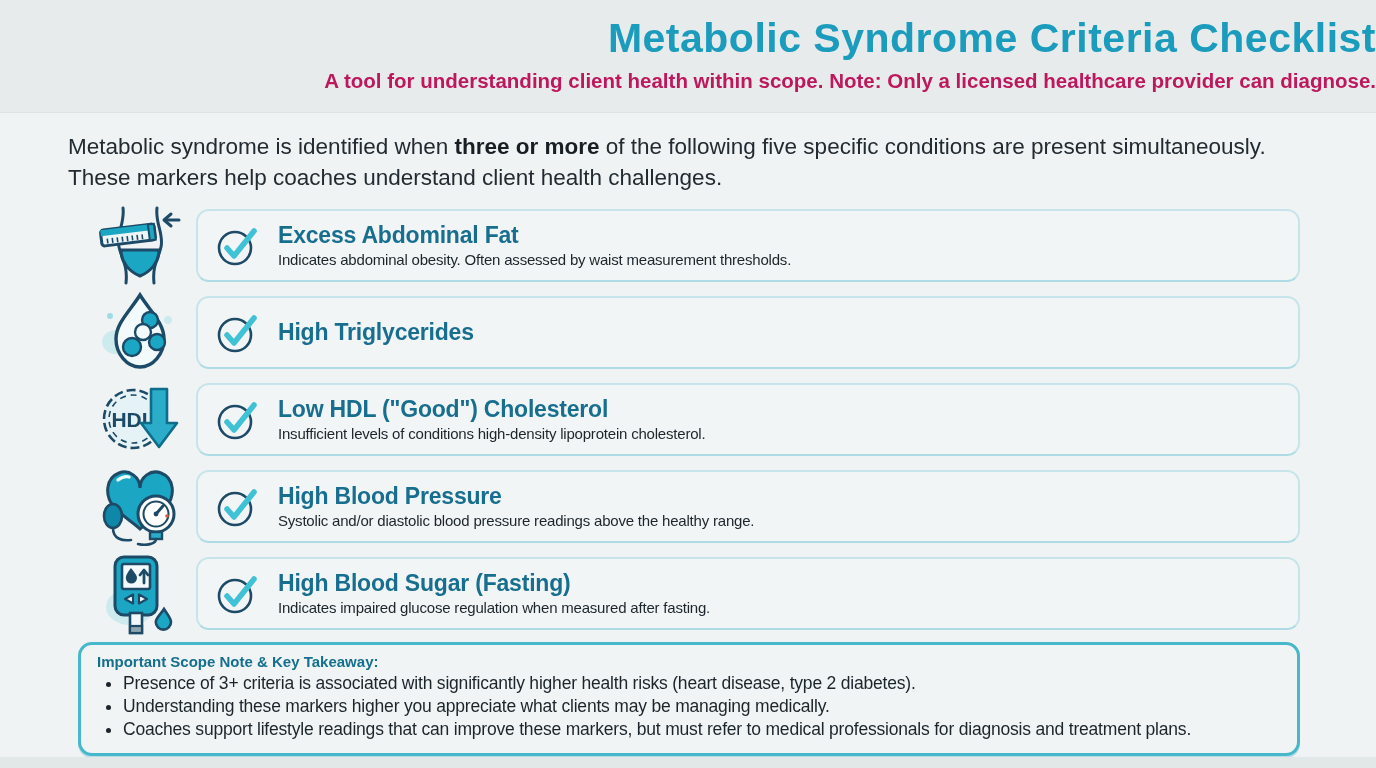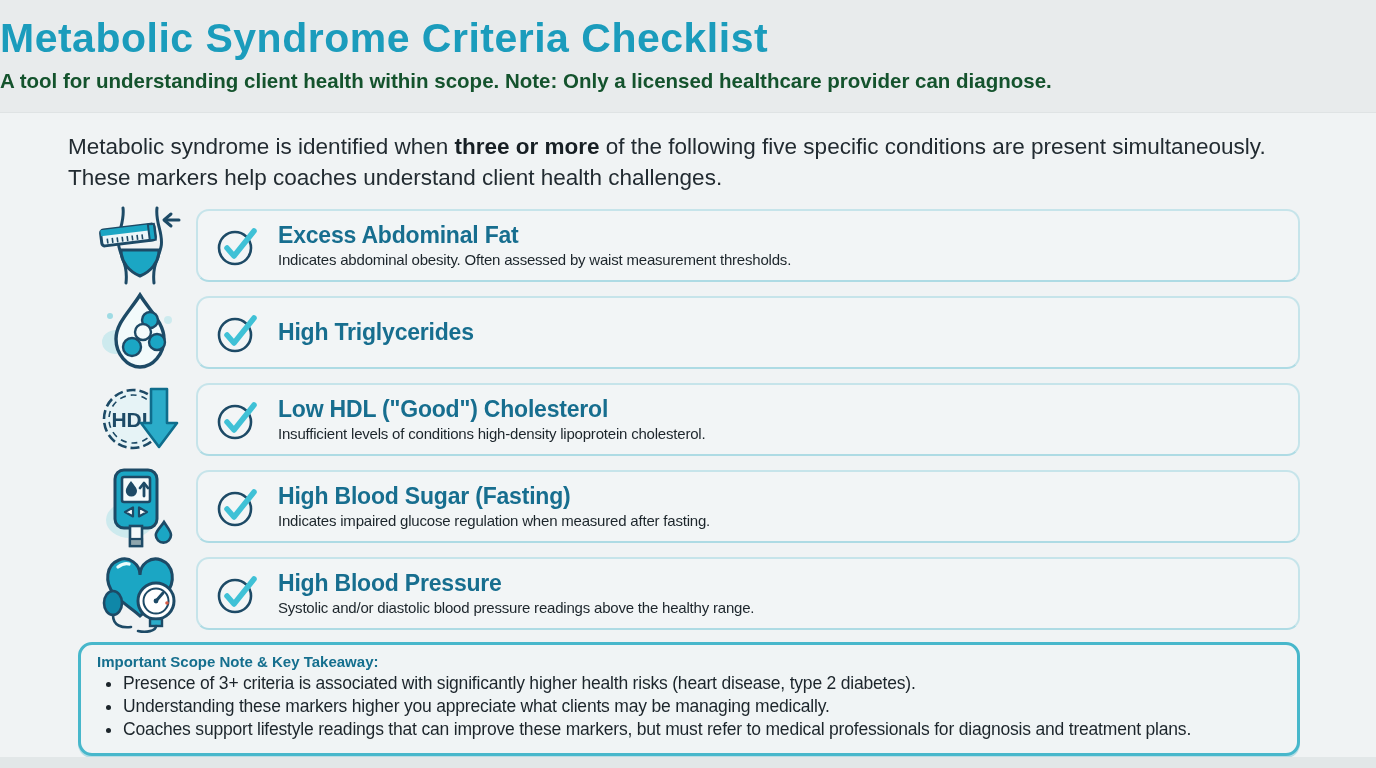--- a/index.html
+++ b/index.html
@@ -8,33 +8,33 @@
     font-family: "Liberation Sans", sans-serif;
     background: #f0f3f4;
     color: #1d262c;
     overflow: hidden;
     position: relative;
   }
   .header {
     background: #e8ebec;
     border-bottom: 1px solid #dfe3e4;
     height: 113px;
-    text-align: left;
+    text-align: right;
     padding-top: 16px;
   }
   .header h1 {
     color: #1b9cbc;
     font-size: 41px;
     font-weight: 800;
     letter-spacing: 0.5px;
     line-height: 1.1;
   }
   .header .subtitle {
     margin-top: 8px;
-    color: #14532d;
+    color: #be185d;
     font-size: 20.5px;
     font-weight: 700;
   }
   .intro {
     margin: 18px 64px 0 68px;
     font-size: 22.5px;
     line-height: 1.38;
     color: #222b31;
     max-width: 1250px;
   }
@@ -214,20 +214,50 @@
         <div class="card-text">
           <div class="card-title">Low HDL ("Good") Cholesterol</div>
           <div class="card-desc">Insufficient levels of conditions high-density lipoprotein cholesterol.</div>
         </div>
       </div>
     </div>
 
     <div class="row">
       <div class="icon-cell">
         <svg width="84" height="84" viewBox="0 0 84 84">
+          <path d="M42,24 C42,13 31,5 21,9 C8,14 6,31 16,43 C24,52 36,59 42,65 C48,59 60,52 68,43 C78,31 76,14 63,9 C53,5 42,13 42,24 Z" fill="#1ba6c4" stroke="#1d4a66" stroke-width="3"></path>
+          <path d="M20,16 C24,13 28,12 31,13" fill="none" stroke="#eafcfd" stroke-width="3.4" stroke-linecap="round"></path>
+          <ellipse cx="15" cy="52" rx="9" ry="12" fill="#0f87a8" stroke="#1d4a66" stroke-width="2.6"></ellipse>
+          <path d="M15,64 C15,75 24,77 33,76" fill="none" stroke="#1d4a66" stroke-width="2.6" stroke-linecap="round"></path>
+          <circle cx="58" cy="50" r="18" fill="#ffffff" stroke="#1d4a66" stroke-width="3"></circle>
+          <circle cx="58" cy="50" r="12.5" fill="none" stroke="#1d4a66" stroke-width="2"></circle>
+          <line x1="58" y1="50" x2="65" y2="42" stroke="#1d4a66" stroke-width="3" stroke-linecap="round"></line>
+          <circle cx="58" cy="50" r="2.4" fill="#1d4a66"></circle>
+          <circle cx="69" cy="52" r="1.8" fill="#d95b43"></circle>
+          <rect x="52" y="68" width="12" height="7" fill="#2bacc9" stroke="#1d4a66" stroke-width="2.4"></rect>
+          <path d="M58,75 C58,80 48,82 40,80" fill="none" stroke="#1d4a66" stroke-width="2.6" stroke-linecap="round"></path>
+        </svg>
+      </div>
+      <div class="card">
+        <div class="check">
+          <svg width="44" height="46" viewBox="0 0 44 46">
+            <circle cx="19" cy="26" r="16" fill="none" stroke="#1d4a66" stroke-width="2.6"></circle>
+            <path d="M11,26 L18,34 L38,9" fill="none" stroke="#3fc1d6" stroke-width="5.5" stroke-linecap="round" stroke-linejoin="round"></path>
+          </svg>
+        </div>
+        <div class="card-text">
+          <div class="card-title">High Blood Pressure</div>
+          <div class="card-desc">Systolic and/or diastolic blood pressure readings above the healthy range.</div>
+        </div>
+      </div>
+    </div>
+
+    <div class="row">
+      <div class="icon-cell">
+        <svg width="84" height="84" viewBox="0 0 84 84">
           <ellipse cx="32" cy="56" rx="24" ry="18" fill="#cdeaee"></ellipse>
           <rect x="17" y="6" width="42" height="58" rx="9" fill="#1ba6c4" stroke="#1d4a66" stroke-width="3"></rect>
           <rect x="24" y="13" width="28" height="25" rx="2" fill="#f4fafb" stroke="#1d4a66" stroke-width="2.6"></rect>
           <path d="M33,17 C36,21 39,24 39,27 A5.6,5.6 0 1,1 27.8,27 C27.8,24 30,21 33,17 Z" fill="#1d4a66"></path>
           <line x1="46" y1="32" x2="46" y2="20" stroke="#1d4a66" stroke-width="2.8" stroke-linecap="round"></line>
           <path d="M42,24 L46,19 L50,24" fill="none" stroke="#1d4a66" stroke-width="2.8" stroke-linecap="round" stroke-linejoin="round"></path>
           <polygon points="27,48 35,43.5 35,52.5" fill="#ffffff" stroke="#1d4a66" stroke-width="2.2" stroke-linejoin="round"></polygon>
           <polygon points="49,48 41,43.5 41,52.5" fill="#ffffff" stroke="#1d4a66" stroke-width="2.2" stroke-linejoin="round"></polygon>
           <rect x="32" y="62" width="12" height="20" fill="#f2f8f9" stroke="#1d4a66" stroke-width="2.6"></rect>
           <rect x="32" y="75" width="12" height="7" fill="#8fa6ad" stroke="#1d4a66" stroke-width="2.2"></rect>
@@ -241,50 +271,20 @@
             <path d="M11,26 L18,34 L38,9" fill="none" stroke="#3fc1d6" stroke-width="5.5" stroke-linecap="round" stroke-linejoin="round"></path>
           </svg>
         </div>
         <div class="card-text">
           <div class="card-title">High Blood Sugar (Fasting)</div>
           <div class="card-desc">Indicates impaired glucose regulation when measured after fasting.</div>
         </div>
       </div>
     </div>
 
-    <div class="row">
-      <div class="icon-cell">
-        <svg width="84" height="84" viewBox="0 0 84 84">
-          <path d="M42,24 C42,13 31,5 21,9 C8,14 6,31 16,43 C24,52 36,59 42,65 C48,59 60,52 68,43 C78,31 76,14 63,9 C53,5 42,13 42,24 Z" fill="#1ba6c4" stroke="#1d4a66" stroke-width="3"></path>
-          <path d="M20,16 C24,13 28,12 31,13" fill="none" stroke="#eafcfd" stroke-width="3.4" stroke-linecap="round"></path>
-          <ellipse cx="15" cy="52" rx="9" ry="12" fill="#0f87a8" stroke="#1d4a66" stroke-width="2.6"></ellipse>
-          <path d="M15,64 C15,75 24,77 33,76" fill="none" stroke="#1d4a66" stroke-width="2.6" stroke-linecap="round"></path>
-          <circle cx="58" cy="50" r="18" fill="#ffffff" stroke="#1d4a66" stroke-width="3"></circle>
-          <circle cx="58" cy="50" r="12.5" fill="none" stroke="#1d4a66" stroke-width="2"></circle>
-          <line x1="58" y1="50" x2="65" y2="42" stroke="#1d4a66" stroke-width="3" stroke-linecap="round"></line>
-          <circle cx="58" cy="50" r="2.4" fill="#1d4a66"></circle>
-          <circle cx="69" cy="52" r="1.8" fill="#d95b43"></circle>
-          <rect x="52" y="68" width="12" height="7" fill="#2bacc9" stroke="#1d4a66" stroke-width="2.4"></rect>
-          <path d="M58,75 C58,80 48,82 40,80" fill="none" stroke="#1d4a66" stroke-width="2.6" stroke-linecap="round"></path>
-        </svg>
-      </div>
-      <div class="card">
-        <div class="check">
-          <svg width="44" height="46" viewBox="0 0 44 46">
-            <circle cx="19" cy="26" r="16" fill="none" stroke="#1d4a66" stroke-width="2.6"></circle>
-            <path d="M11,26 L18,34 L38,9" fill="none" stroke="#3fc1d6" stroke-width="5.5" stroke-linecap="round" stroke-linejoin="round"></path>
-          </svg>
-        </div>
-        <div class="card-text">
-          <div class="card-title">High Blood Pressure</div>
-          <div class="card-desc">Systolic and/or diastolic blood pressure readings above the healthy range.</div>
-        </div>
-      </div>
-    </div>
-
   </div>
 
   <div class="note">
     <div class="note-title">Important Scope Note &amp; Key Takeaway:</div>
     <ul>
       <li>Presence of 3+ criteria is associated with significantly higher health risks (heart disease, type 2 diabetes).</li>
       <li>Understanding these markers higher you appreciate what clients may be managing medically.</li>
       <li>Coaches support lifestyle readings that can improve these markers, but must refer to medical professionals for diagnosis and treatment plans.</li>
     </ul>
   </div>

